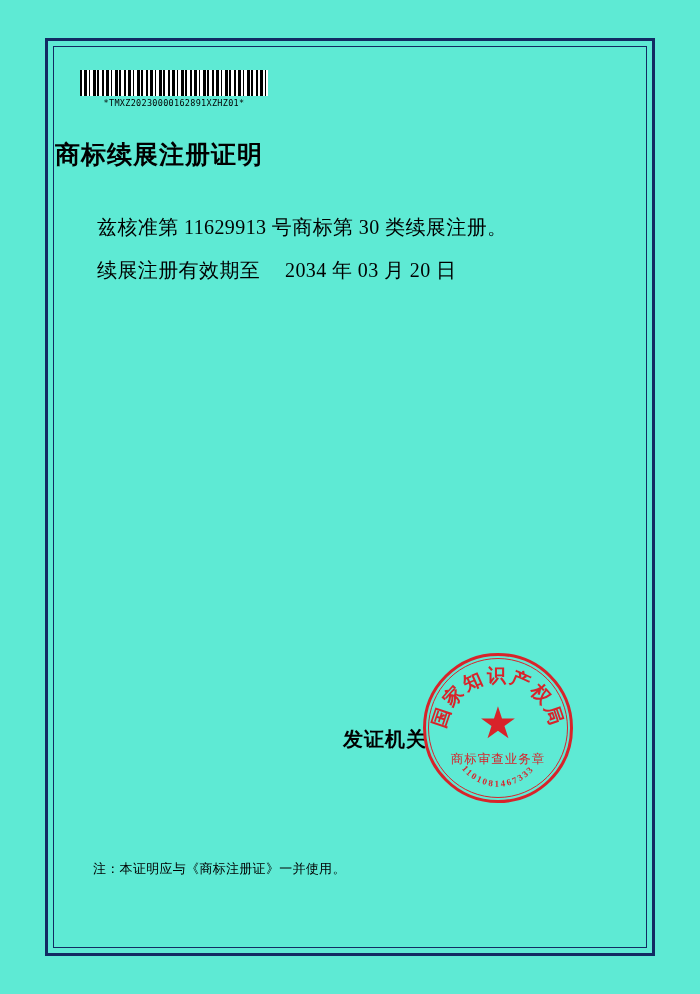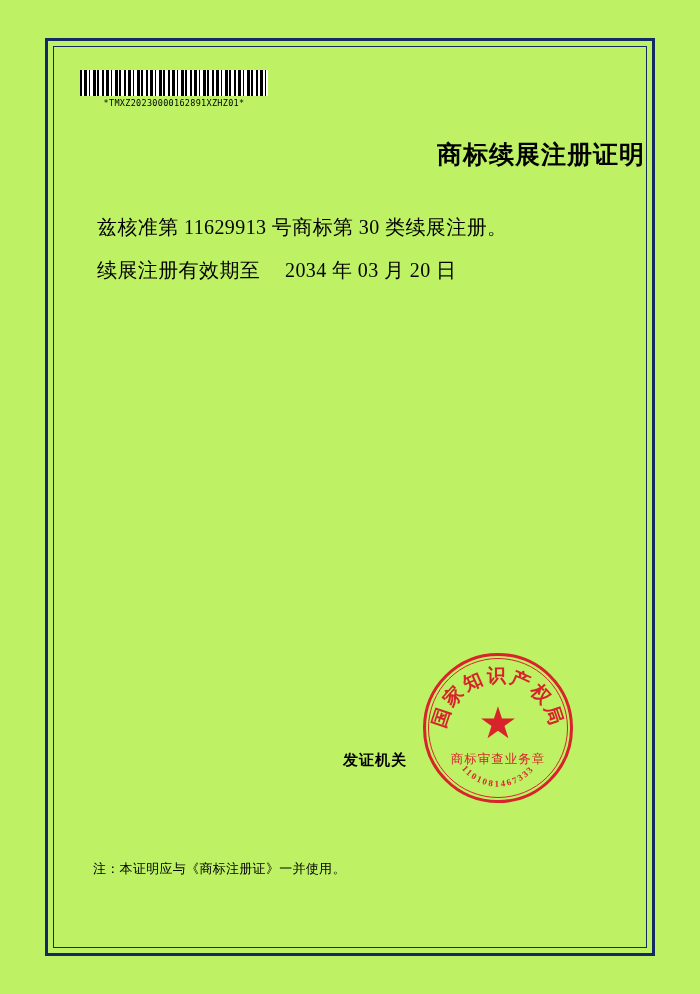--- a/index.html
+++ b/index.html
@@ -11,21 +11,21 @@
     width: 700px;
     height: 994px;
     font-family: "Liberation Serif", "DejaVu Serif", serif;
     overflow: hidden;
   }
 
   .page {
     position: relative;
     width: 700px;
     height: 994px;
-    background: #bef264;
+    background: #5eead4;
     box-sizing: border-box;
   }
 
   
   .frame-outer {
     position: absolute;
     left: 45px;
     top: 38px;
     right: 45px;
     bottom: 38px;
@@ -78,21 +78,21 @@
     margin-top: 2px;
     width: 188px;
   }
 
   
   .doc-title {
     position: absolute;
     top: 90px;
     left: 0;
     right: 0;
-    text-align: right;
+    text-align: left;
     font-size: 25px;
     font-weight: bold;
     letter-spacing: 1px;
     color: #000;
   }
 
   
   .body-line {
     position: absolute;
     left: 42px;
@@ -103,22 +103,22 @@
   }
   .line-1 { top: 166px; }
   .line-2 { top: 209px; }
 
   .gap-sm { display: inline-block; width: 14px; }
 
   
   .issuer {
     position: absolute;
     left: 288px;
-    top: 703px;
-    font-size: 15px;
+    top: 678px;
+    font-size: 20px;
     font-weight: bold;
     color: #000;
     letter-spacing: 1px;
   }
 
   
   .seal {
     position: absolute;
     left: 368px;
     top: 605px;

